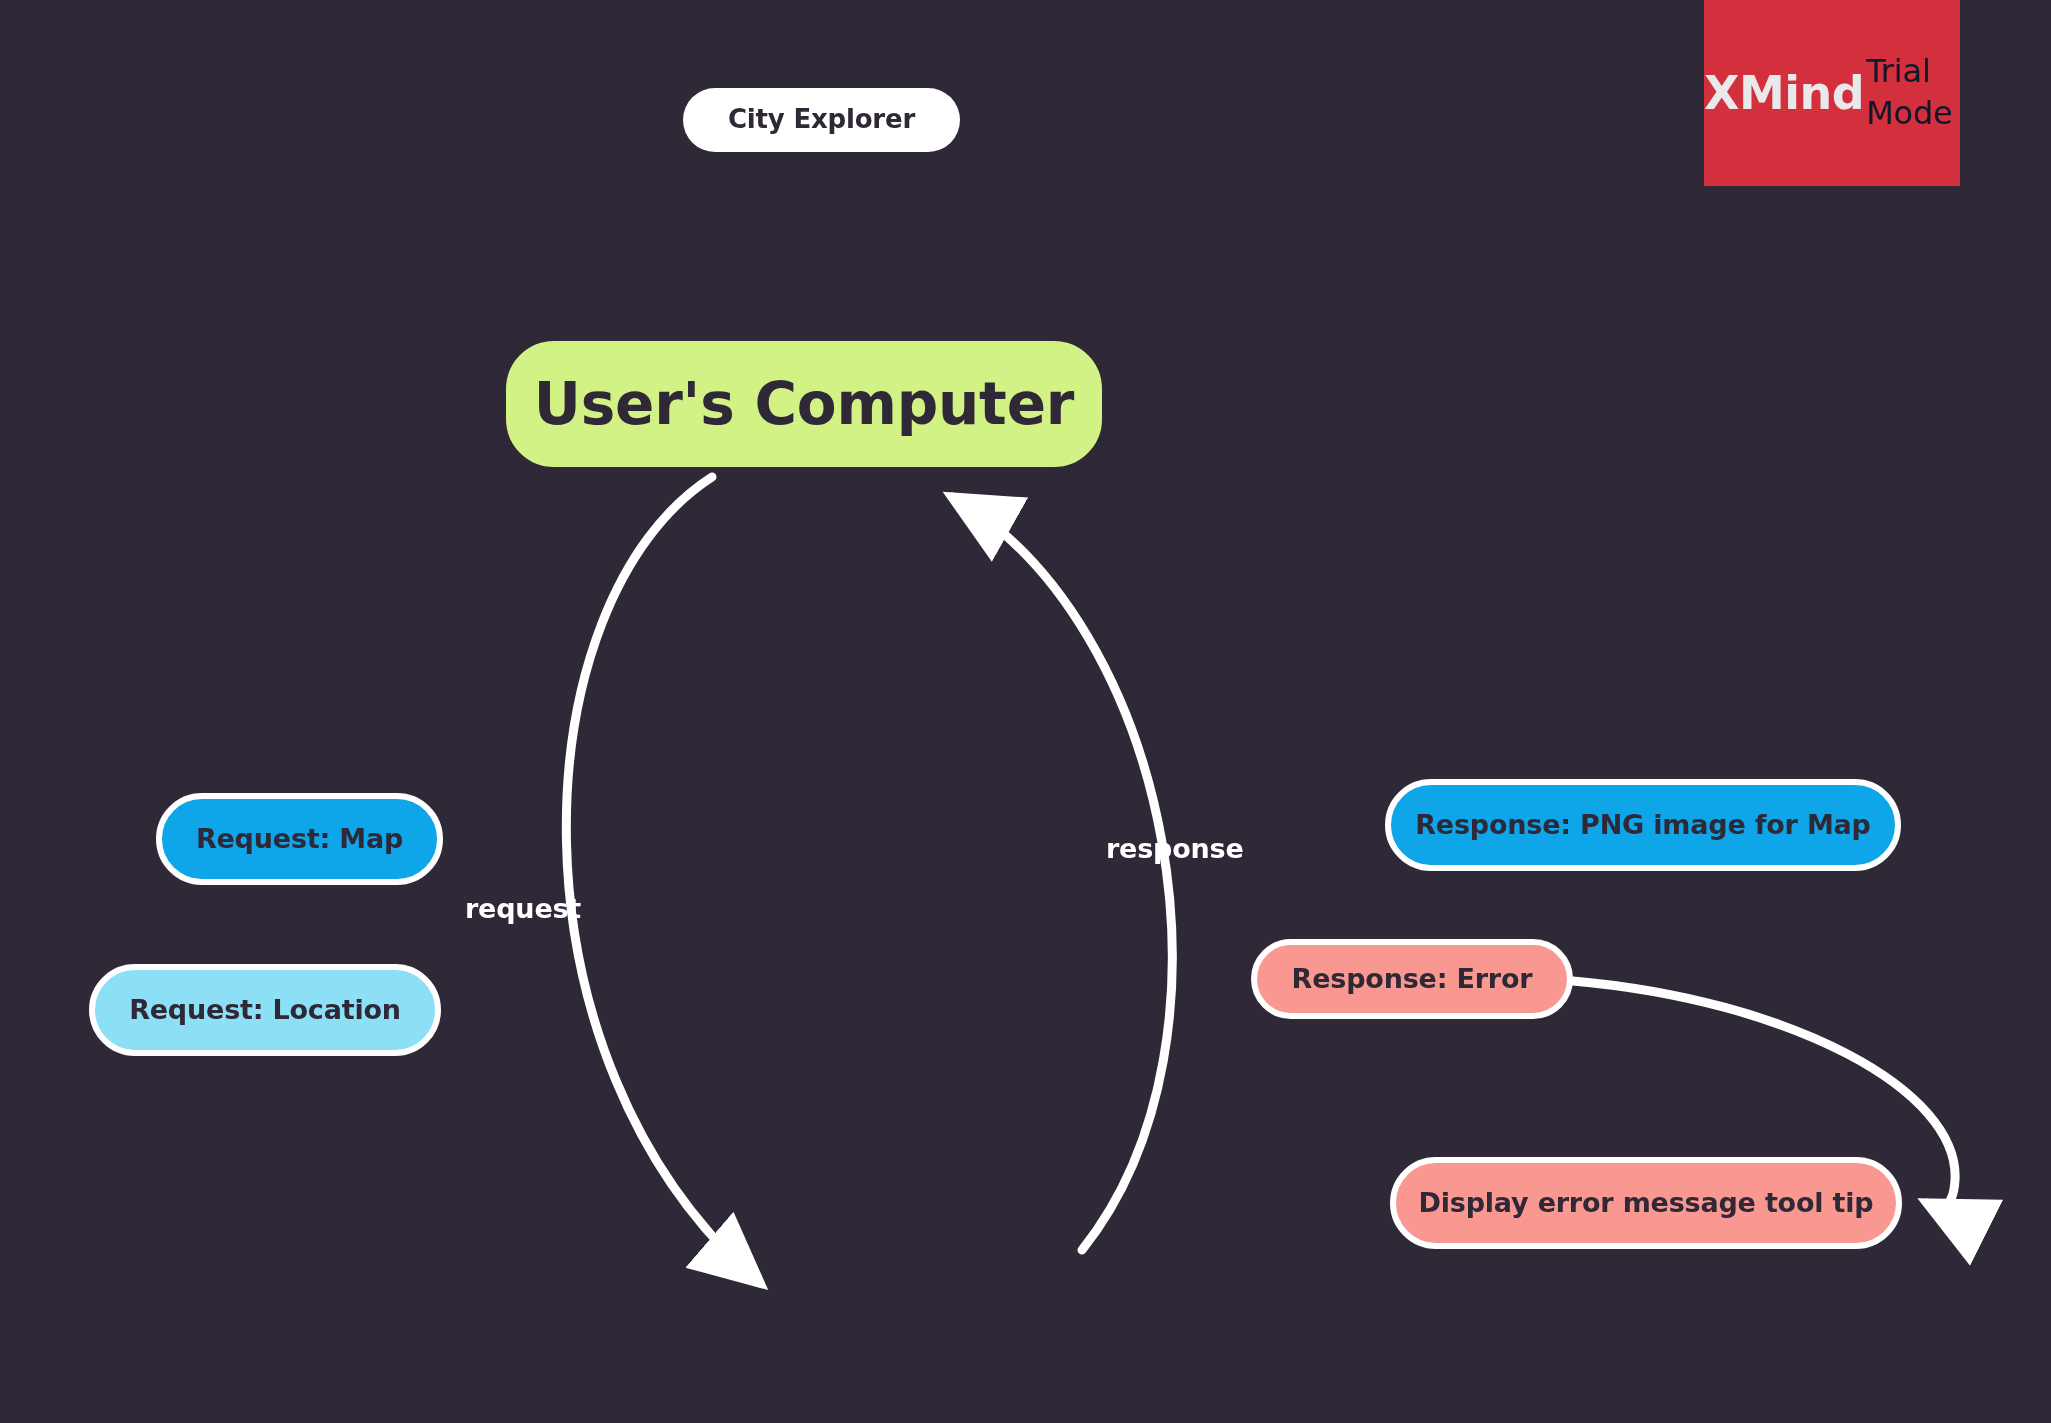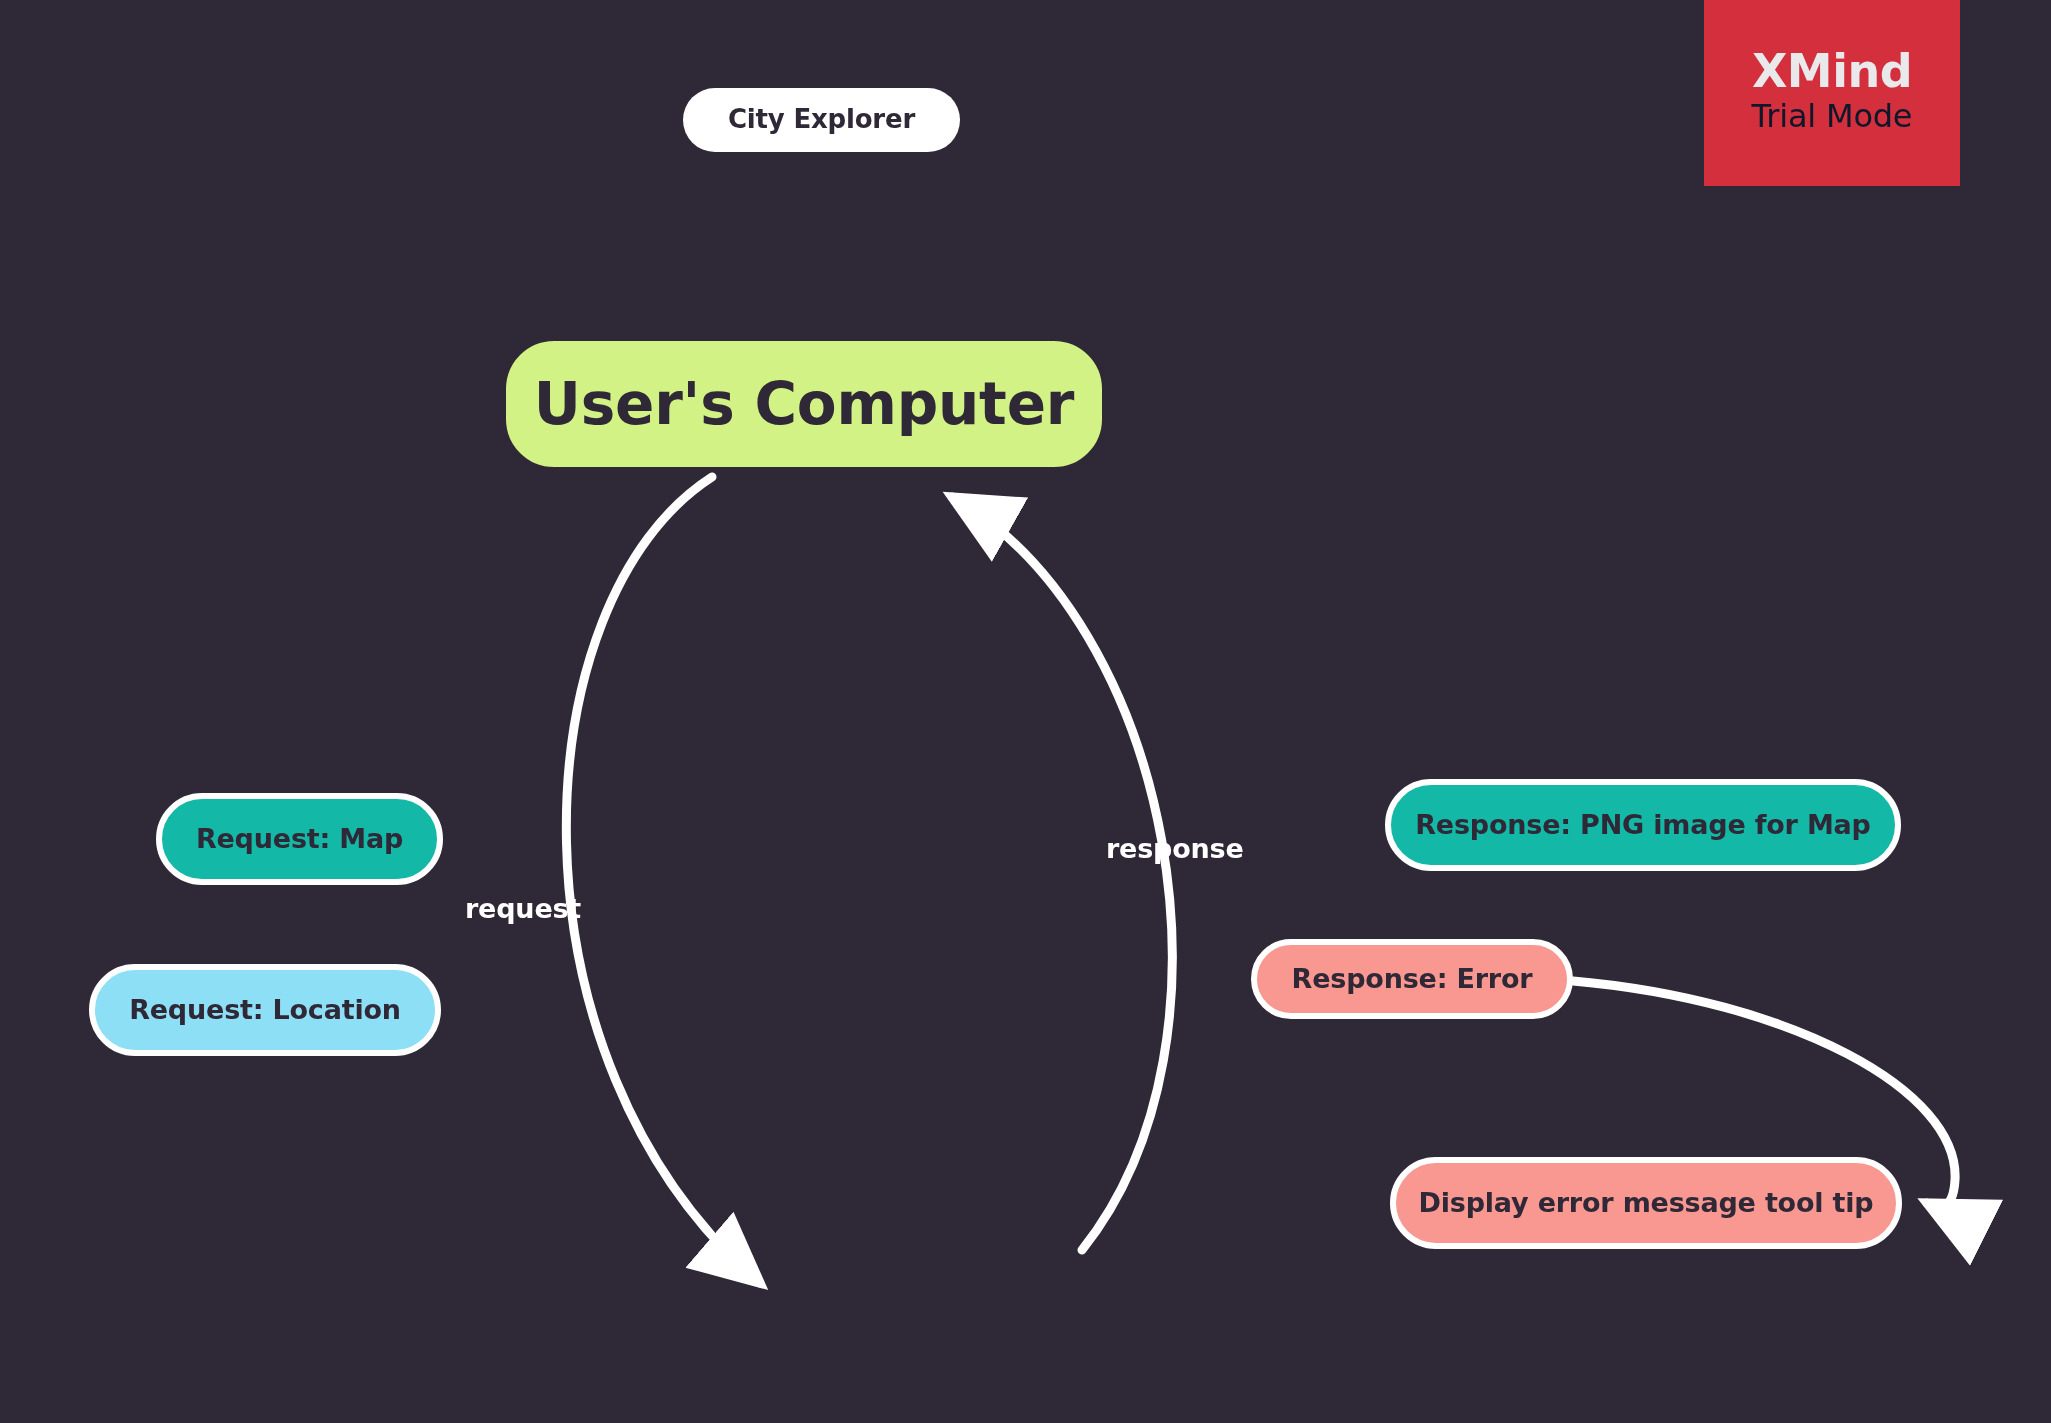--- a/index.html
+++ b/index.html
@@ -57,42 +57,42 @@
     border: 0;
   }
 
   
   .node.tagged {
     border-radius: 46px;
     font-size: 27px;
     border: 6px solid #ffffff;
   }
   .node.blue   { background: #8ddff5; }
-  .node.green  { background: #14b8a6; }
+  .node.green  { background: #0ea5e9; }
   .node.salmon { background: #f99791; }
 
   .edge-label {
     position: absolute;
     color: #ffffff;
     font-size: 27px;
     font-weight: bold;
     white-space: nowrap;
     letter-spacing: -0.2px;
   }
 
   
   #watermark {
     position: absolute;
     right: 91px;
     top: 0;
     width: 256px;
     height: 186px;
     background: #d32f3c;
     display: flex;
-    flex-direction: column;
+    flex-direction: row;
     align-items: center;
     justify-content: center;
     gap: 2px;
   }
   #watermark .wm-title {
     color: #e9e9ec;
     font-size: 46px;
     font-weight: bold;
     letter-spacing: -0.5px;
     line-height: 1;

